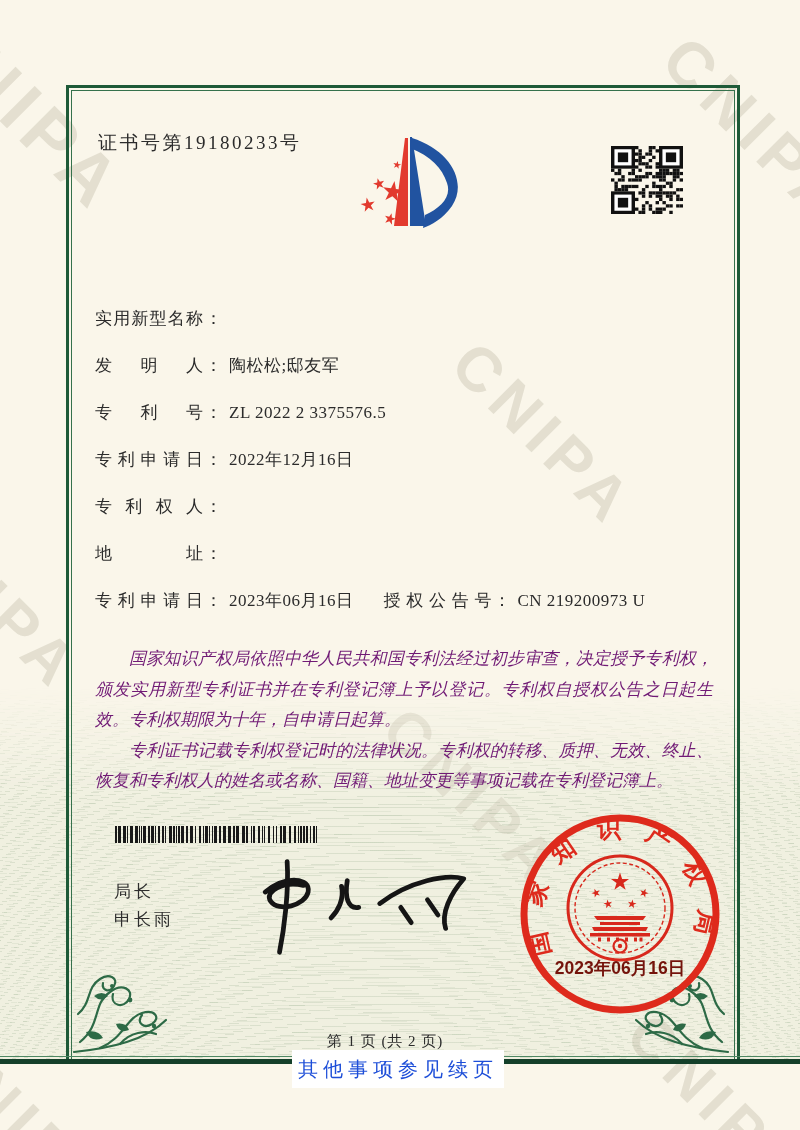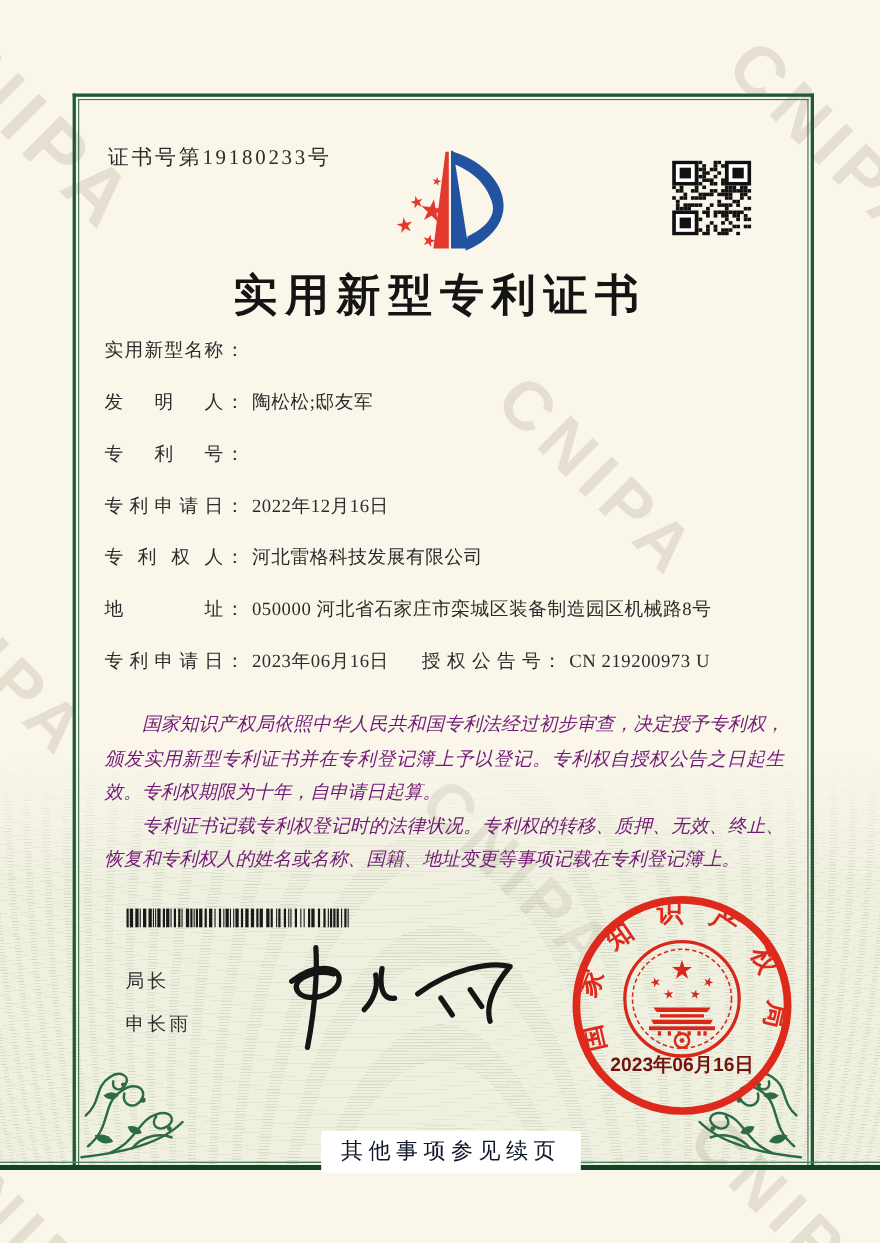--- a/index.html
+++ b/index.html
@@ -39,23 +39,23 @@
   }
   .flourish{position:absolute;z-index:3;}
   .fl-left{left:68px;top:952px;}
   .fl-right{left:602px;top:952px;transform:scaleX(-1);}
   
   .bottom-line{
     position:absolute;left:0;top:1056px;width:800px;height:9px;z-index:4;
     background:linear-gradient(to bottom,#4d8762 0 1px,rgba(0,0,0,0) 1px 3px,#14402a 3px 8px,rgba(0,0,0,0) 8px);
   }
   .cont-box{
-    position:absolute;left:292px;top:1028px;width:236px;height:38px;z-index:4;
+    position:absolute;left:292px;top:1050px;width:212px;height:38px;z-index:4;
     background:#ffffff;text-align:center;line-height:38px;
-    font-size:20px;letter-spacing:5px;color:#0f172a;
+    font-size:20px;letter-spacing:5px;color:#1d4ed8;
   }
   
   .cert-no{position:absolute;left:98px;top:130px;font-size:19px;letter-spacing:2.5px;z-index:3;}
   .logo{position:absolute;left:346px;top:134px;z-index:3;}
   .qr{position:absolute;left:611px;top:146px;z-index:3;}
   .title{
     position:absolute;left:0;top:241px;width:100%;margin:0;text-align:center;
     font-size:40px;font-weight:700;letter-spacing:7px;color:#141414;z-index:3;
   }
   
@@ -74,21 +74,21 @@
     font-size:17px;line-height:30.5px;color:#701a75;text-align:justify;
   }
   .paras p{margin:0;text-indent:2em;font-style:italic;}
   
   .barcode{position:absolute;left:115px;top:826px;width:205px;height:17px;z-index:3;}
   .official{
     position:absolute;left:114px;top:880px;z-index:3;
     font-family:"Liberation Sans","DejaVu Sans",sans-serif;
     font-size:17px;letter-spacing:3px;color:#2e2e2e;
   }
-  .official .name{margin-top:16px;}
+  .official .name{margin-top:5px;}
   .signature{position:absolute;left:228px;top:852px;z-index:3;}
   
   .seal{position:absolute;left:513px;top:810px;z-index:5;}
   
   .page-no{position:absolute;left:0;top:1032px;width:770px;text-align:center;font-size:15px;letter-spacing:1px;z-index:3;}
 </style>
 </head>
 <body>
 
 <div class="page">
@@ -301,50 +301,48 @@
       <rect x="3.4285714285714284" y="3.4285714285714284" width="17.142857142857142" height="17.142857142857142" fill="#fff"></rect>
       <rect x="6.857142857142857" y="6.857142857142857" width="10.285714285714285" height="10.285714285714285" fill="#111"></rect>
       <rect x="48" y="0" width="24" height="24" fill="#111"></rect>
       <rect x="51.42857142857142" y="3.4285714285714284" width="17.142857142857142" height="17.142857142857142" fill="#fff"></rect>
       <rect x="54.857142857142854" y="6.857142857142857" width="10.285714285714285" height="10.285714285714285" fill="#111"></rect>
       <rect x="0" y="48" width="24" height="24" fill="#111"></rect>
       <rect x="3.4285714285714284" y="51.42857142857142" width="17.142857142857142" height="17.142857142857142" fill="#fff"></rect>
       <rect x="6.857142857142857" y="54.857142857142854" width="10.285714285714285" height="10.285714285714285" fill="#111"></rect>
     </svg>
 
-  <h1 class="title">实用新型专利证书</h1>
 
   <div class="fields">
     <div class="frow">
       <span class="flabel">实用新型名称</span>
         <span class="fcolon">：</span>
     </div>
     <div class="frow">
       <span class="flabel">发明人</span>
         <span class="fcolon">：</span>
         <span class="fvalue">陶松松;邸友军</span>
     </div>
     <div class="frow">
       <span class="flabel">专利号</span>
         <span class="fcolon">：</span>
+        <span class="fvalue">ZL 2022 2 3375576.5</span>
     </div>
     <div class="frow">
       <span class="flabel">专利申请日</span>
         <span class="fcolon">：</span>
         <span class="fvalue">2022年12月16日</span>
     </div>
     <div class="frow">
       <span class="flabel">专利权人</span>
         <span class="fcolon">：</span>
-        <span class="fvalue">河北雷格科技发展有限公司</span>
     </div>
     <div class="frow">
       <span class="flabel">地址</span>
         <span class="fcolon">：</span>
-        <span class="fvalue">050000 河北省石家庄市栾城区装备制造园区机械路8号</span>
     </div>
     <div class="frow">
       <span class="flabel">专利申请日</span>
         <span class="fcolon">：</span>
         <span class="fvalue">2023年06月16日</span>
       <span class="pair2">
           <span class="flabel">授权公告号</span>
           <span class="fcolon">：</span>
           <span class="fvalue">CN 219200973 U</span>
         </span>

